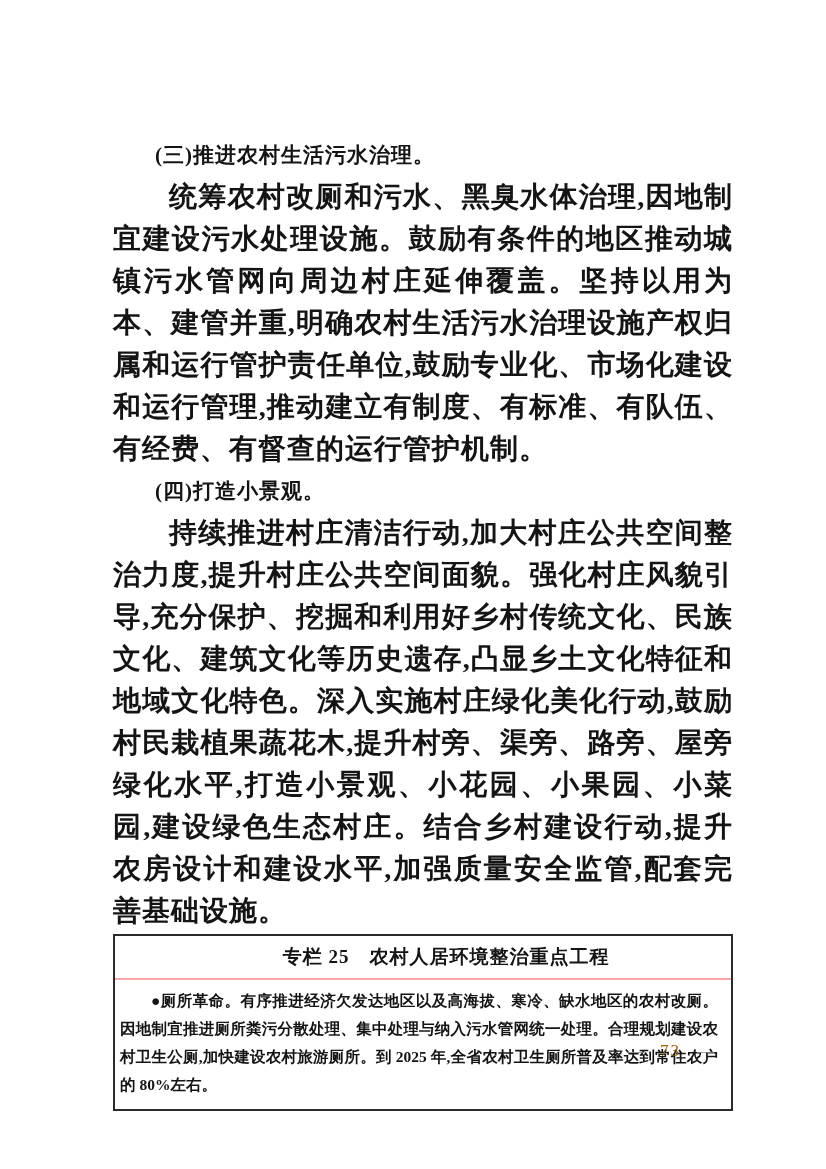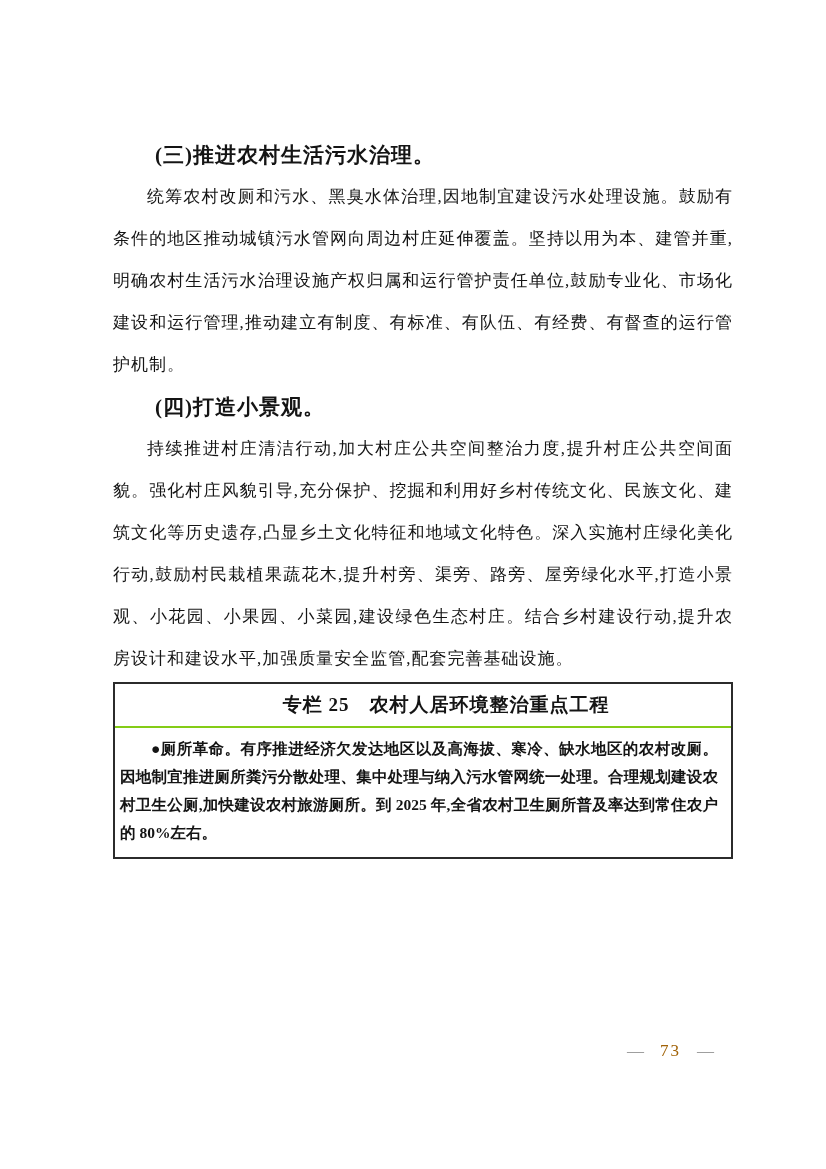--- a/index.html
+++ b/index.html
@@ -26,39 +26,39 @@
   }
   .doc-heading {
     font-size: 21px;
     line-height: 42px;
     font-weight: 700;
     text-indent: 2em;
     margin: 0;
     letter-spacing: 1px;
   }
   .doc-para {
-    font-size: 17px;
+    font-size: 28px;
     line-height: 42px;
-    font-weight: 400;
+    font-weight: 700;
     text-indent: 2em;
     margin: 0;
     text-align: justify;
     letter-spacing: 1px;
   }
   .callout {
     margin-top: 2px;
     border: 2px solid #2b2b2b;
     background: #ffffff;
   }
   .callout-title {
     font-size: 19px;
     font-weight: 700;
     text-align: center;
     line-height: 42px;
-    border-bottom: 2px solid #84cc16;
+    border-bottom: 2px solid #fca5a5;
     letter-spacing: 1px;
     padding-left: 46px;
   }
   .callout-body {
     padding: 7px 13px 10px 5px;
   }
   .callout-para {
     font-size: 15.5px;
     line-height: 28px;
     font-weight: 600;

